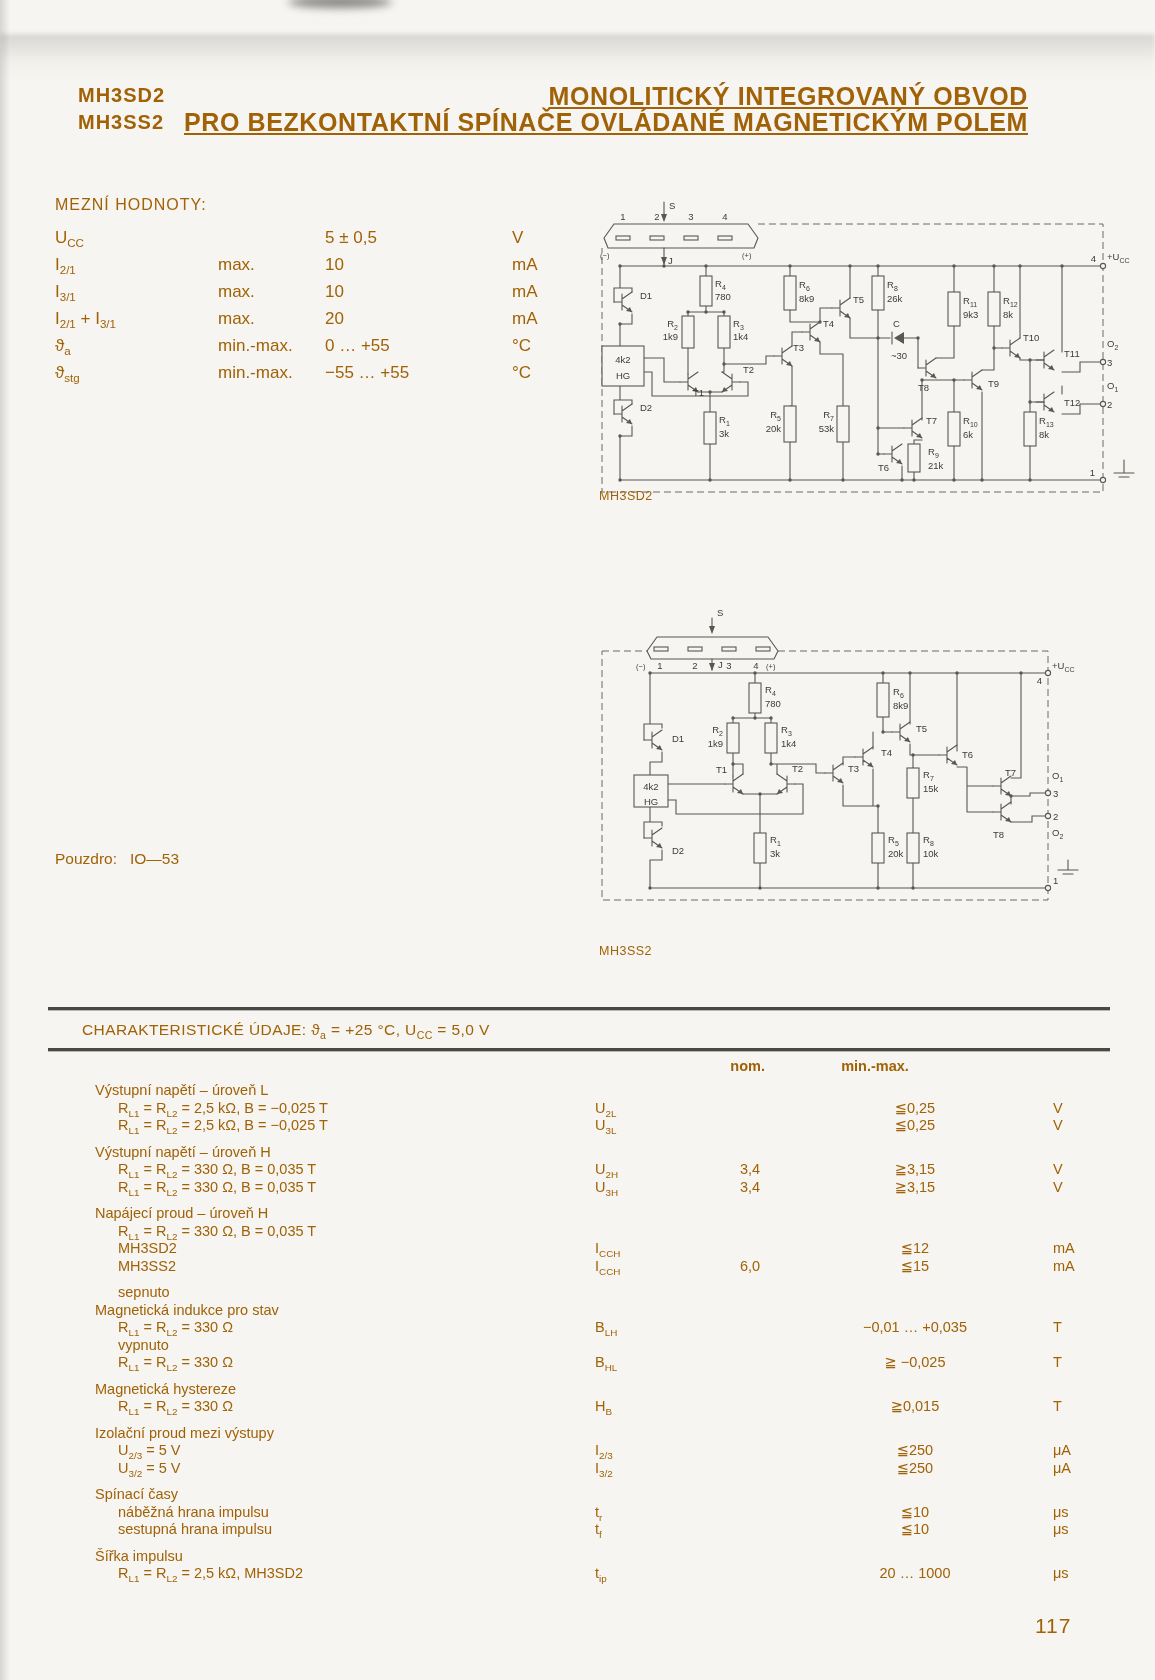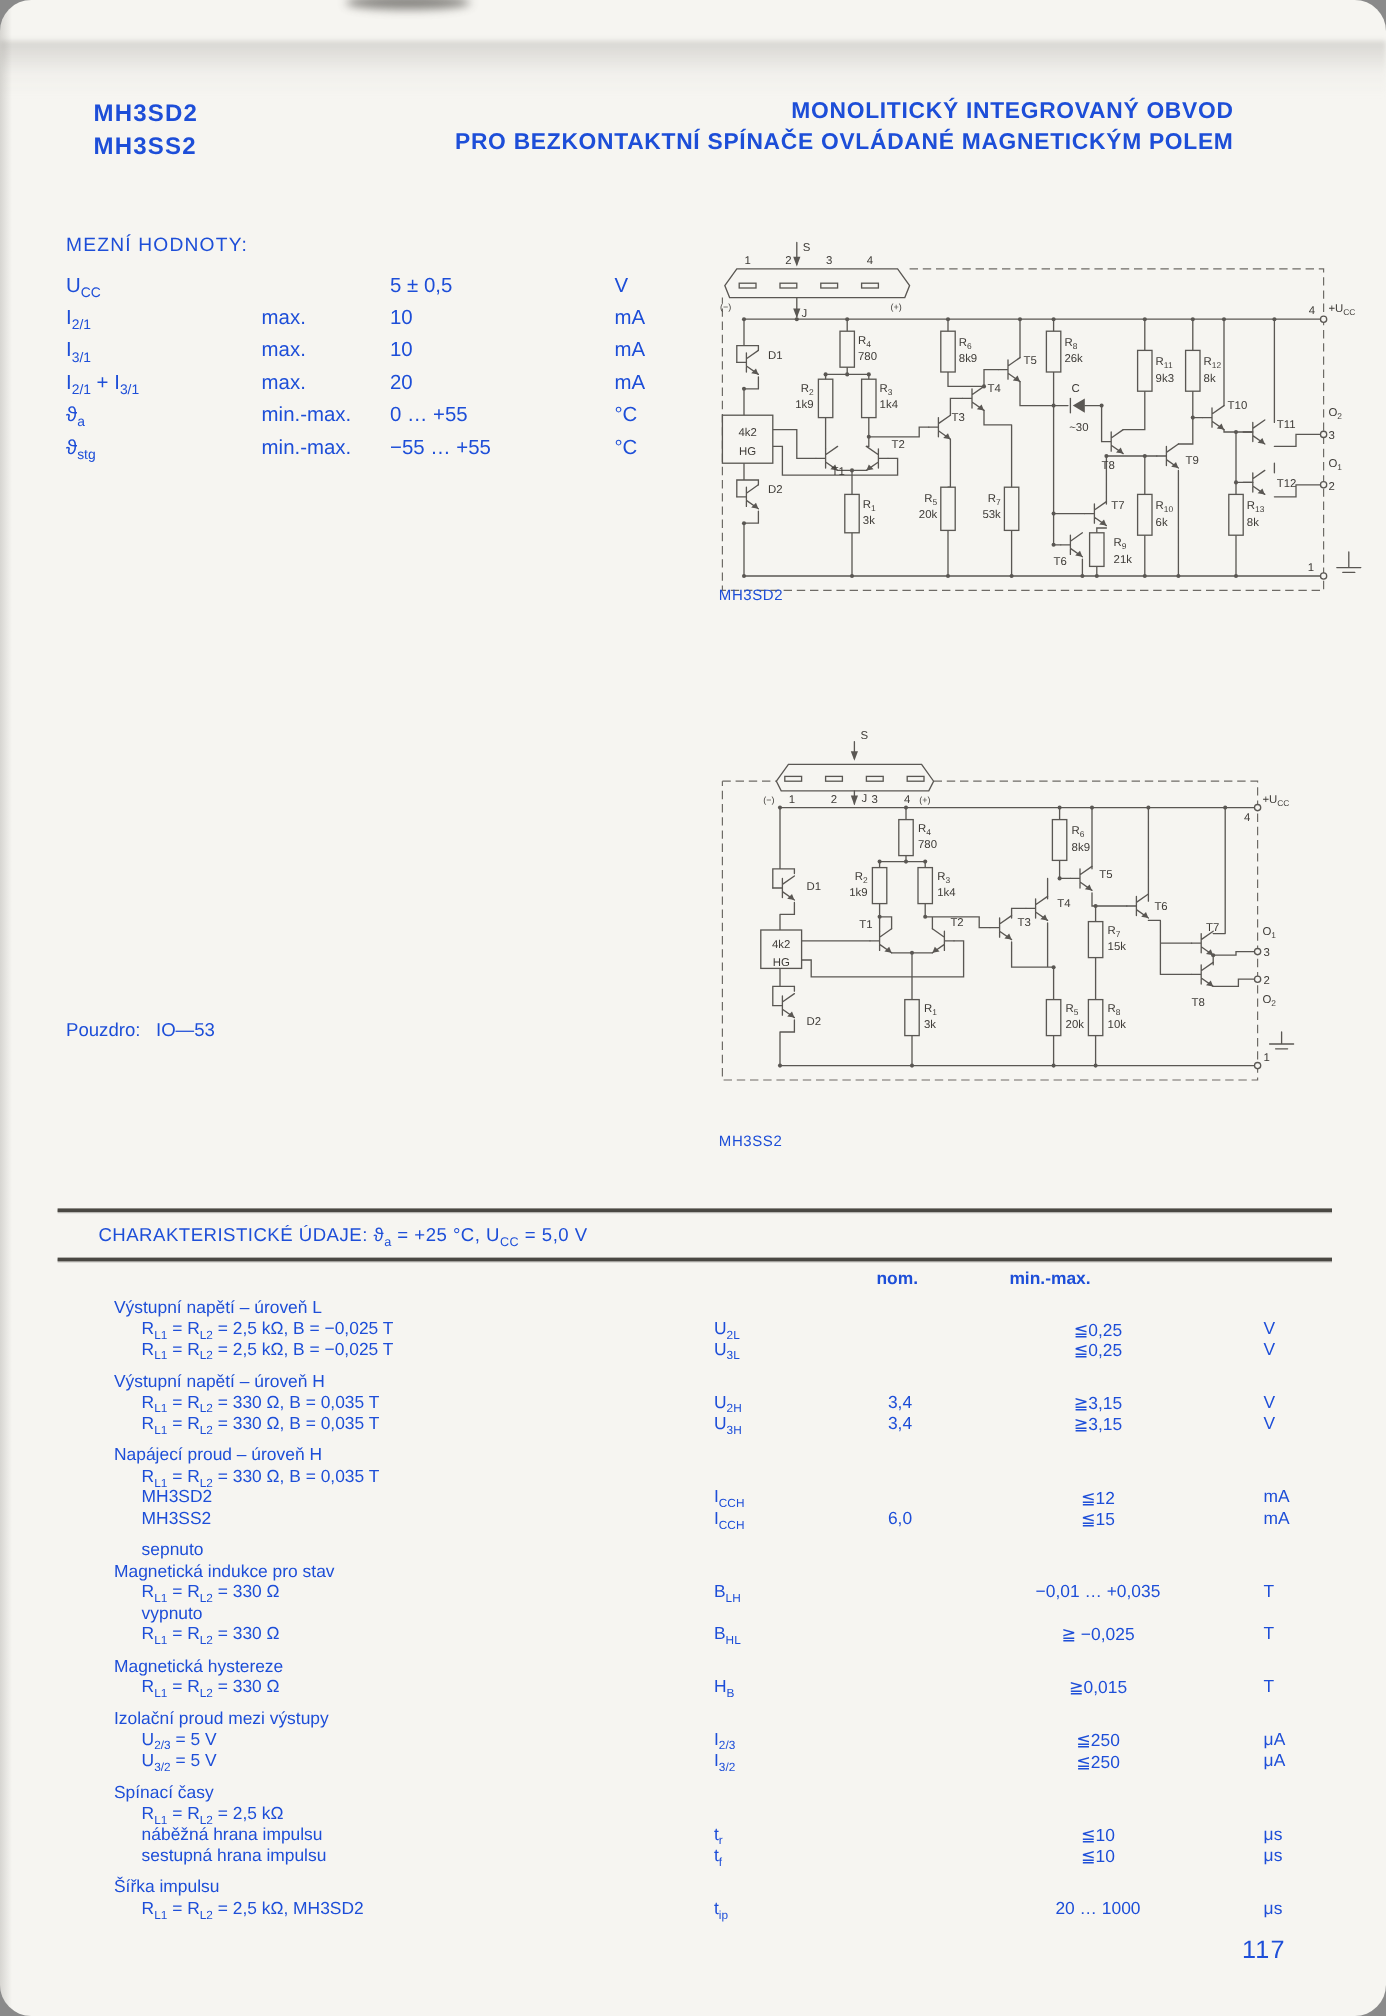--- a/index.html
+++ b/index.html
@@ -1,26 +1,26 @@
 <!DOCTYPE html>
 <html><head>
 <meta charset="utf-8">
 <style>
   html,body{margin:0;padding:0;background:#8a8a8a;}
   #page{position:relative;width:1155px;height:1680px;background:#f6f5f1;overflow:hidden;
-        font-family:"Liberation Sans",sans-serif;color:#1d4ed8;border-radius:26px;}
+        font-family:"Liberation Sans",sans-serif;color:#a16207;}
   .abs{position:absolute;}
   
   .band{position:absolute;pointer-events:none;}
   #band-top{left:0;top:34px;width:1155px;height:46px;background:linear-gradient(180deg,rgba(190,188,184,.55),rgba(230,228,224,.25) 60%,rgba(246,245,241,0));filter:blur(2px);}
   #smudge-top{left:288px;top:-4px;width:104px;height:12px;background:#6b6965;border-radius:50%;filter:blur(4px);opacity:.8;}
   #edge-left{left:0;top:0;width:10px;height:1680px;background:linear-gradient(90deg,rgba(120,118,114,.25),rgba(246,245,241,0));}
   
   .partno{font-size:20px;font-weight:bold;letter-spacing:1px;}
-  .title{font-size:19px;font-weight:bold;letter-spacing:.6px;text-align:right;white-space:nowrap;}
+  .title{font-size:25px;font-weight:bold;letter-spacing:.6px;text-align:right;white-space:nowrap;text-decoration:underline;}
   
   #limits-title{font-size:16px;letter-spacing:1px;}
   .lim-row{position:absolute;left:0;width:600px;height:27px;font-size:17px;}
   .lim-row .p{position:absolute;left:55px;}
   .lim-row .q{position:absolute;left:218px;}
   .lim-row .v{position:absolute;left:325px;width:140px;text-align:left;}
   .lim-row .u{position:absolute;left:512px;}
   sub{font-size:68%;}
   
   .rule{position:absolute;left:48px;width:1062px;height:3px;background:#4a4843;box-shadow:0 1px 0 rgba(70,68,64,.35);}
@@ -483,23 +483,20 @@
           <span class="sym"><span>I</span><sub>3/2</sub></span>
           <span class="mm">≦250</span>
           <span class="un">μA</span>
         </div>
       </div>
       <div class="cgroup">
         <div class="cline">
           <span class="lab"><span>Spínací časy</span></span>
         </div>
         <div class="cline">
-          <span class="lab ind"><span>R</span><sub>L1</sub><span> = R</span><sub>L2</sub><span> = 2,5 kΩ</span></span>
-        </div>
-        <div class="cline">
           <span class="lab ind"><span>náběžná hrana impulsu</span></span>
           <span class="sym"><span>t</span><sub>r</sub></span>
           <span class="mm">≦10</span>
           <span class="un">μs</span>
         </div>
         <div class="cline">
           <span class="lab ind"><span>sestupná hrana impulsu</span></span>
           <span class="sym"><span>t</span><sub>f</sub></span>
           <span class="mm">≦10</span>
           <span class="un">μs</span>

